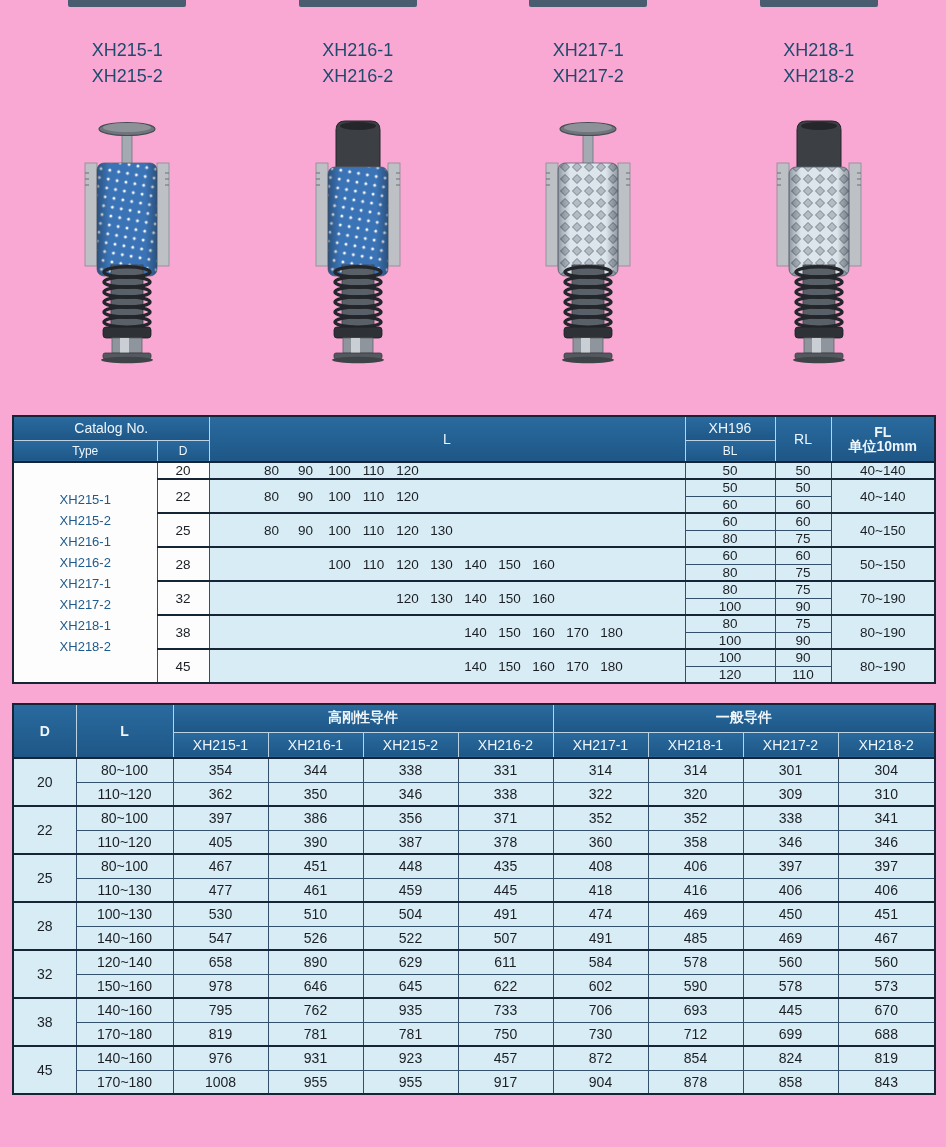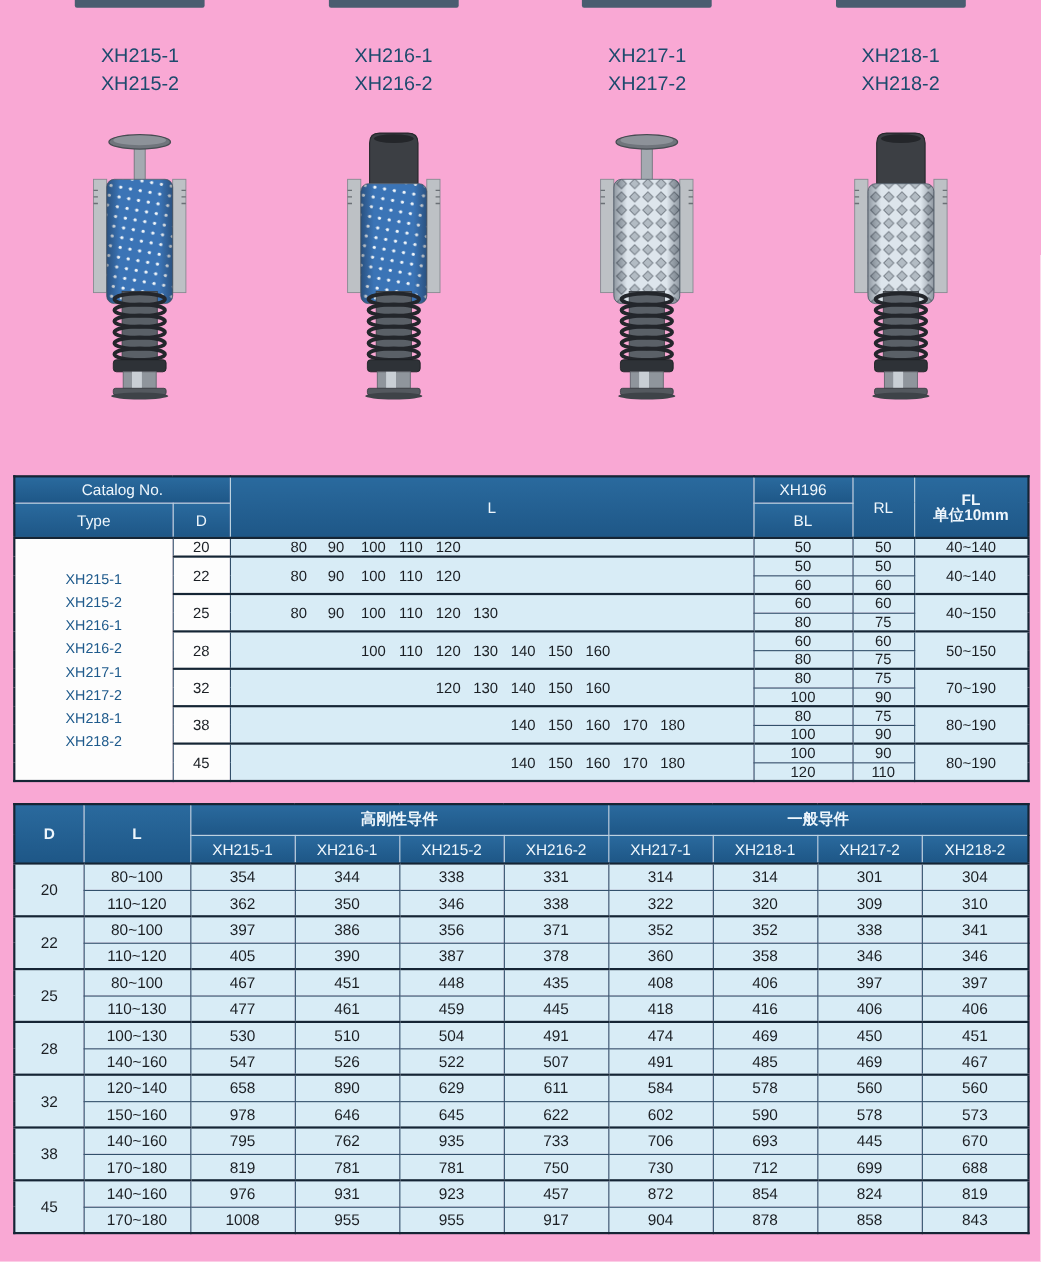--- a/index.html
+++ b/index.html
@@ -26,23 +26,23 @@
     color:#eef6fc; font-weight:normal;
     border:1px solid #bcd2e0;
   }
   td { border:1px solid #32506b; background:#d8ecf6; }
   table { border:2px solid #152535; }
   thead tr:last-child th { border-bottom:2px solid #152535; }
   tr.group-first td { border-top:2px solid #152535; }
   td.w { background:#fdfdfd; }
 
   
-  #table1 { margin-top:67px; }
+  #table1 { margin-top:50px; }
   #table1 thead tr:first-child th { height:24px; font-size:14px; }
-  #table1 thead tr:last-child th { height:32px; font-size:14px; }
+  #table1 thead tr:last-child th { height:22px; font-size:12px; }
   #table1 td { height:17px; font-size:13.5px; padding:0; }
   #table1 .fl-head { font-size:13px; line-height:14px;font-weight:bold; }
   #table1 td.type-cell { color:#1e5a8c; font-size:13px; line-height:21px; }
   .lrow { display:flex; }
   .lrow span { width:34px; text-align:center; }
 
   
   #table2 { margin-top:19px; }
   #table2 thead tr:first-child th { height:28px; font-size:14px; font-weight:bold; }
   #table2 thead tr:last-child th { height:26px; font-size:14px; font-weight:normal; }

